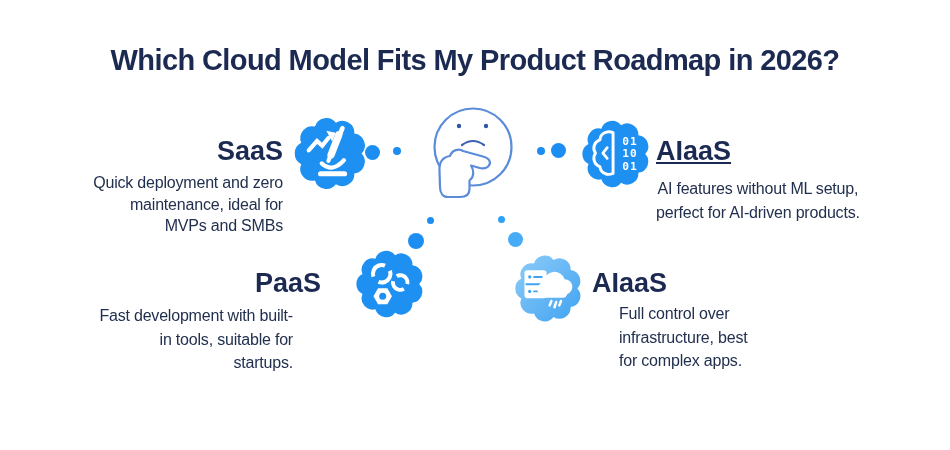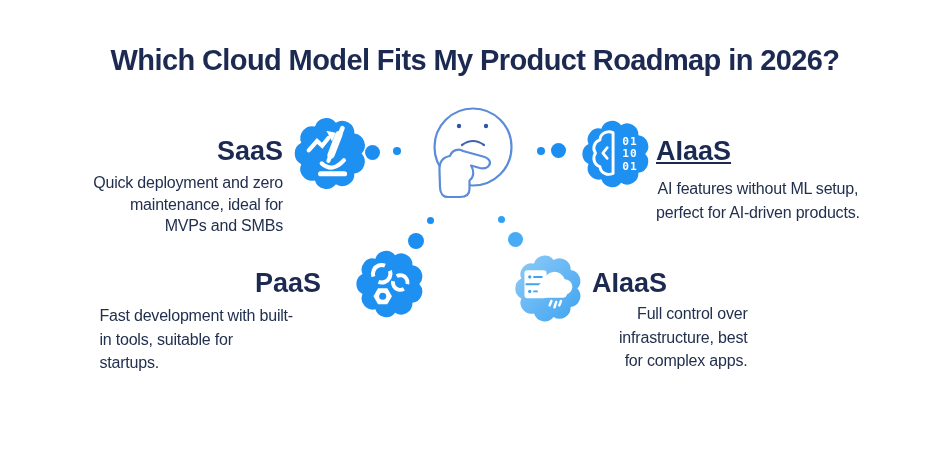--- a/index.html
+++ b/index.html
@@ -19,25 +19,25 @@
   
   .saas-label{right:667px;top:136px;}
   .saas-desc{right:667px;top:172px;text-align:right;}
   .saas-blob{position:absolute;left:289px;top:112px;width:83px;height:83px;}
   
   .aiaas-label{left:656px;top:136px;text-decoration:underline;}
   .aiaas-desc{left:656px;top:177px;text-align:center;line-height:23.5px;}
   .aiaas-blob{position:absolute;left:577px;top:115px;width:78px;height:78px;}
   
   .paas-label{right:629px;top:268px;}
-  .paas-desc{right:657px;top:304px;text-align:left;line-height:23.5px;}
+  .paas-desc{right:657px;top:304px;text-align:right;line-height:23.5px;}
   .paas-blob{position:absolute;left:351px;top:245px;width:78px;height:78px;}
   
   .iaas-label{left:592px;top:268px;}
-  .iaas-desc{left:619px;top:302px;text-align:right;line-height:23.5px;}
+  .iaas-desc{left:619px;top:302px;text-align:left;line-height:23.5px;}
   .iaas-blob{position:absolute;left:510px;top:250px;width:77px;height:77px;}
   
   .face{position:absolute;left:424px;top:101px;width:95px;height:105px;}
   
   .dot{position:absolute;border-radius:50%;background:#1d8ef1;}
   .dot-l-big{left:365px;top:145px;width:15px;height:15px;}
   .dot-l-sm {left:393px;top:147px;width:8px;height:8px;}
   .dot-r-sm {left:537px;top:147px;width:8px;height:8px;}
   .dot-r-big{left:551px;top:143px;width:15px;height:15px;}
   .dot-bl-sm{left:427px;top:217px;width:7px;height:7px;}

